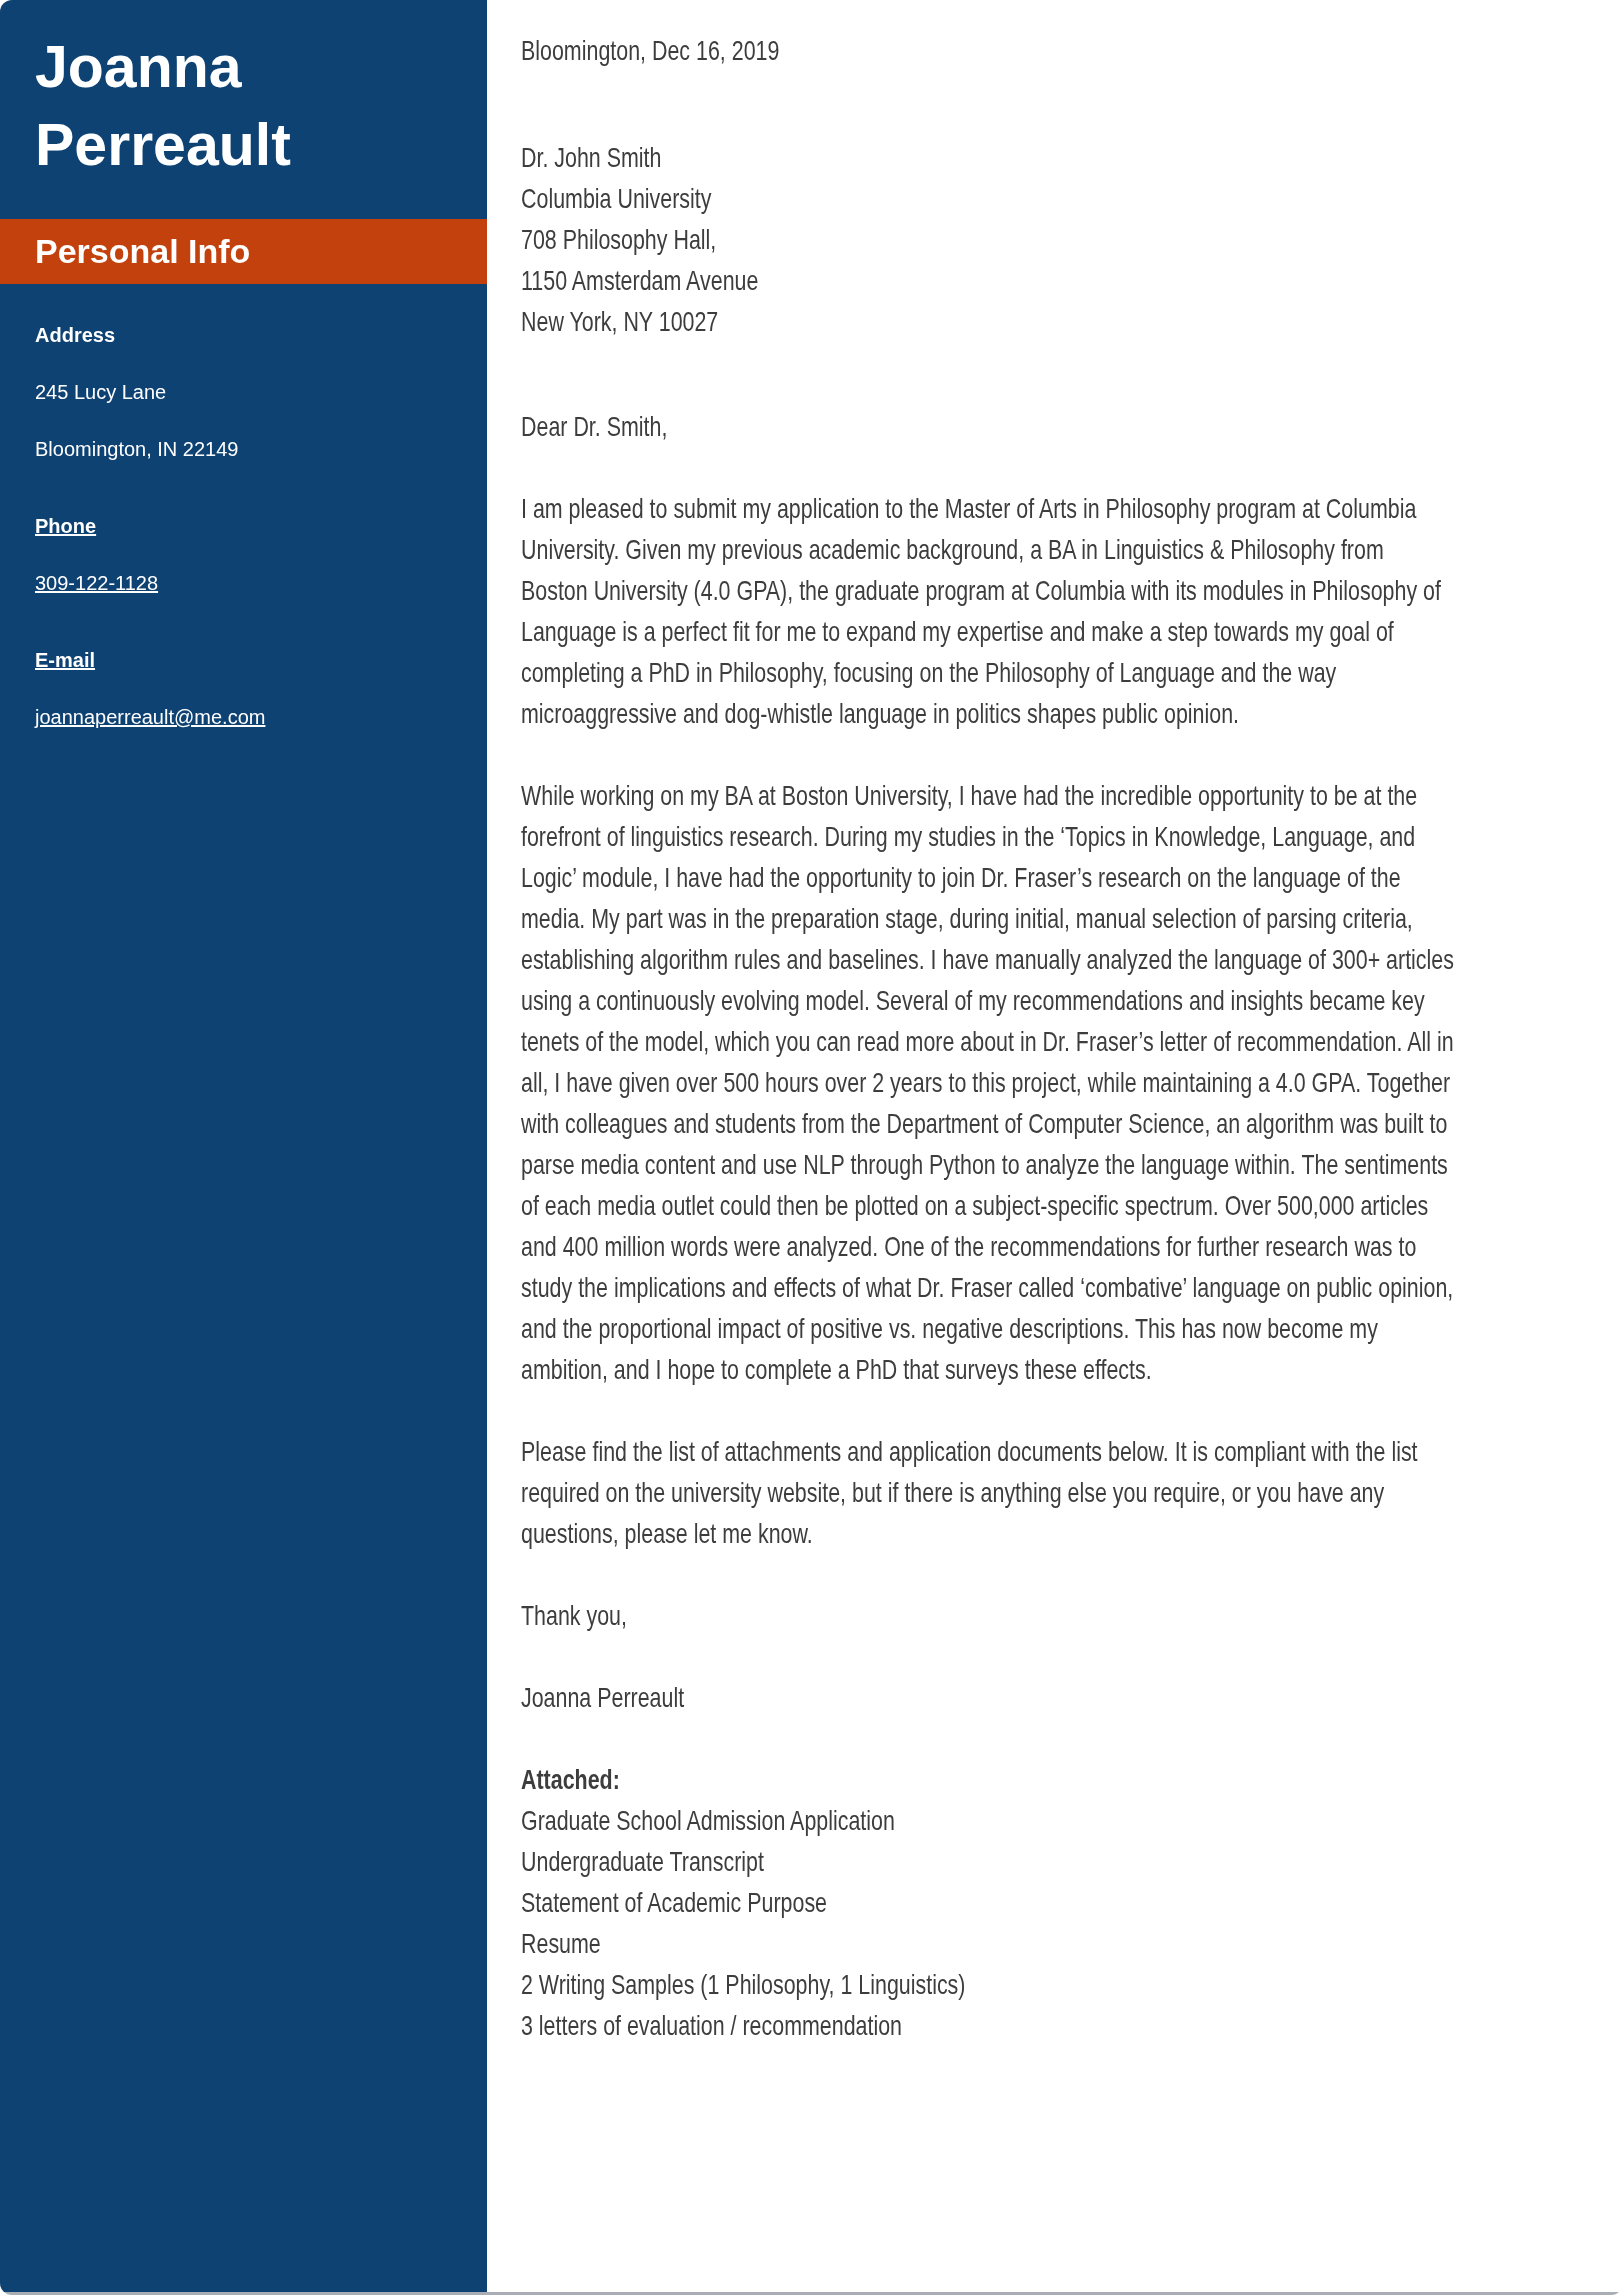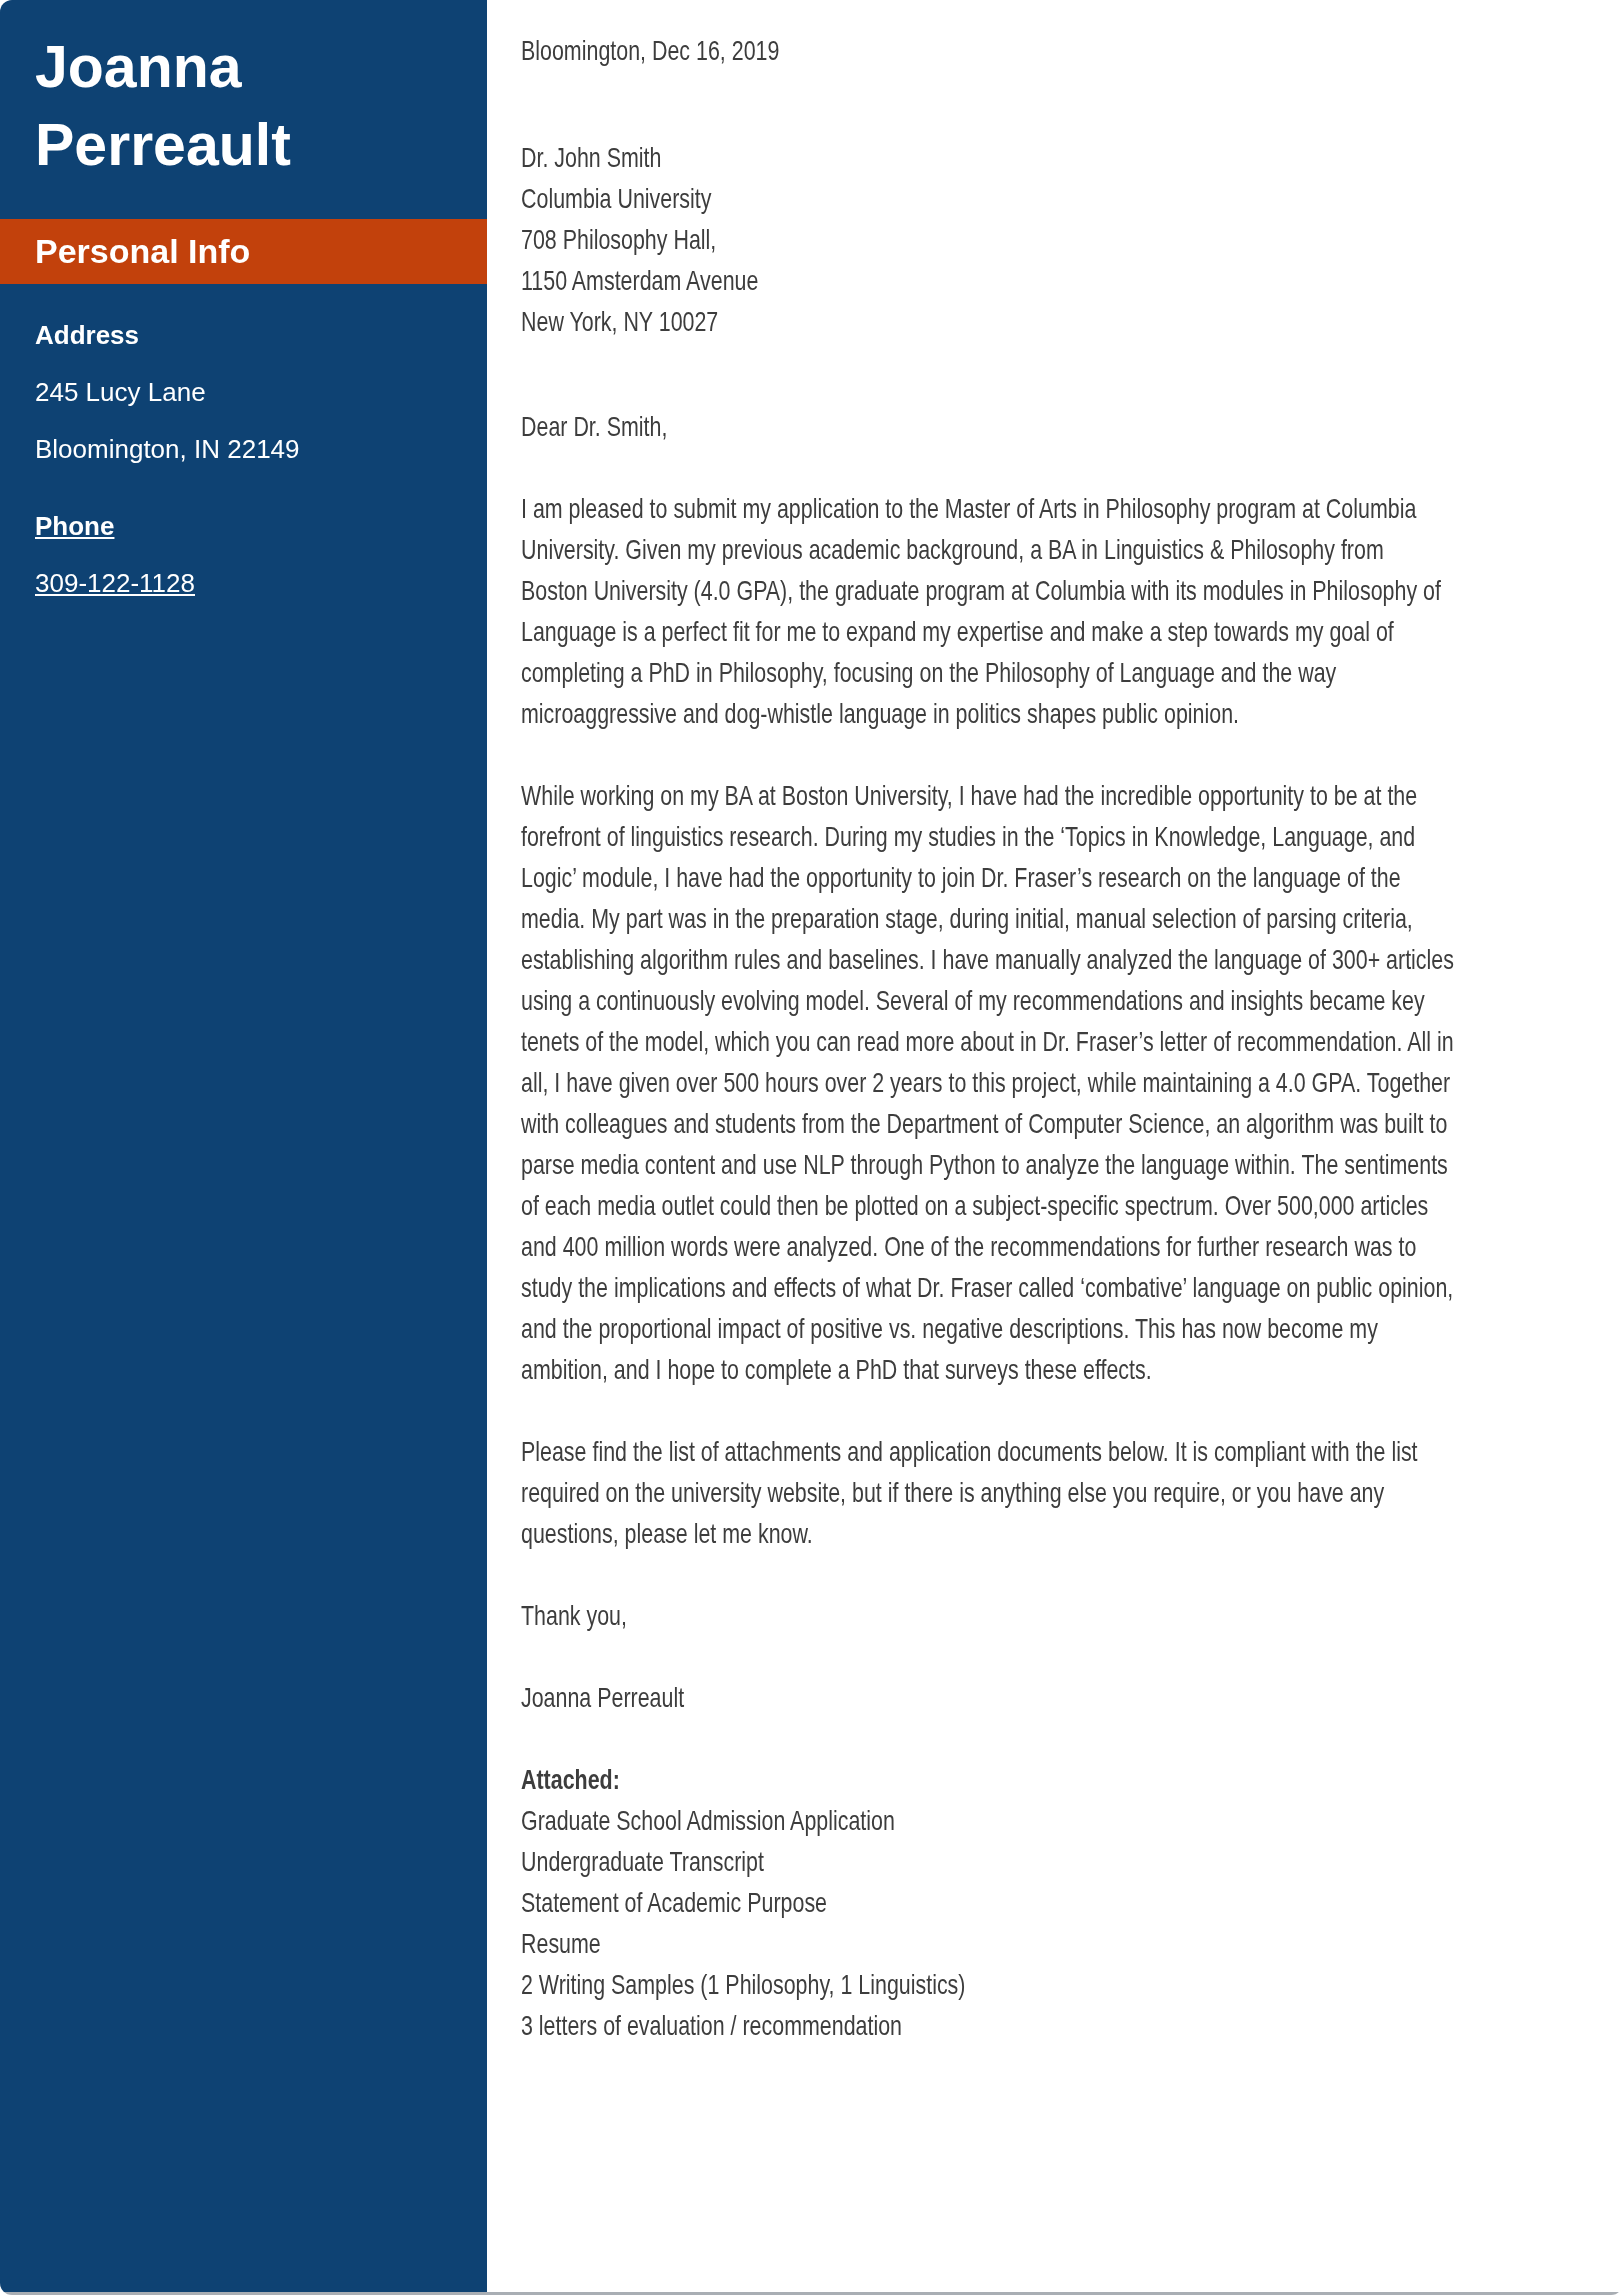--- a/index.html
+++ b/index.html
@@ -40,21 +40,21 @@
     padding-left: 35px;
     box-sizing: border-box;
     font-size: 34px;
     font-weight: 700;
     color: #ffffff;
   }
   .contact {
     position: absolute;
     top: 284px; left: 0; right: 0;
     padding: 23px 29.5px 0 35px;
-    font-size: 26px;
+    font-size: 20px;
   }
   .side-section + .side-section { margin-top: 20px; text-decoration: underline; }
   .side-label { font-weight: 700; line-height: 57px; }
   .side-values { line-height: 57px; white-space: pre-line; }
 
   
   .main {
     position: absolute;
     left: 521px; top: 0;
     width: 1393px;
@@ -97,20 +97,24 @@
     <div class="contact">
       <div class="side-section">
         <div class="side-label">Address</div>
         <div class="side-values">245 Lucy Lane
 Bloomington, IN 22149</div>
       </div>
       <div class="side-section">
         <div class="side-label">Phone</div>
         <div class="side-values">309-122-1128</div>
       </div>
+      <div class="side-section">
+        <div class="side-label">E-mail</div>
+        <div class="side-values">joannaperreault@me.com</div>
+      </div>
     </div>
   </div>
 
   <div class="main">
     <div class="date-line">Bloomington, Dec 16, 2019</div>
     <div class="recipient">Dr. John Smith
 Columbia University
 708 Philosophy Hall,
 1150 Amsterdam Avenue
 New York, NY 10027</div>

